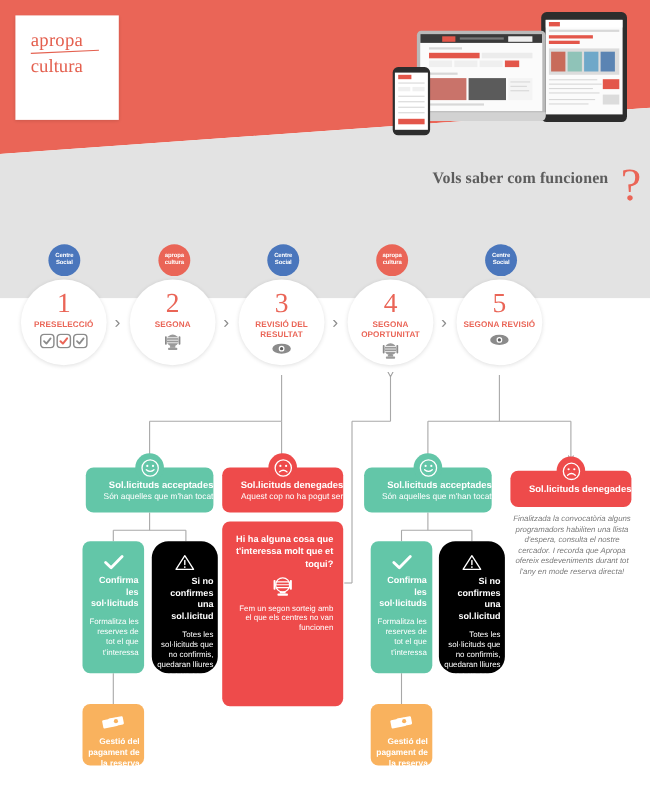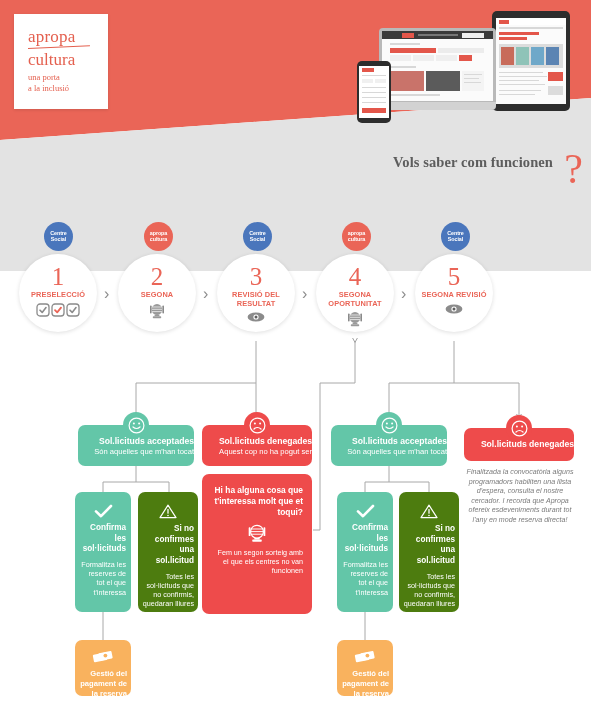--- a/index.html
+++ b/index.html
@@ -112,21 +112,21 @@
 
   
   #lines { position: absolute; left: 0; top: 0; width: 591px; height: 714px; pointer-events: none; }
 
   
   .card {
     position: absolute; border-radius: 7px; color: #fff; text-align: right;
   }
   .card-green { background: #63c6a8; }
   .card-red   { background: #ee4b4b; }
-  .card-grey  { background: #4d7c0f; }
+  .card-grey  { background: #000000; border-radius: 15px; }
   .card-orange{ background: #f9b25e; }
 
   .bubble {
     position: absolute; width: 26px; height: 26px; border-radius: 50%;
     left: 50%; margin-left: -13px; top: -13px;
     display: flex; align-items: center; justify-content: center;
   }
   .bubble-green { background: #63c6a8; }
   .bubble-red   { background: #ee4b4b; }
 
@@ -155,24 +155,20 @@
 <body>
 
 <div id="header">
   <div id="header-red"></div>
   <div id="header-grey-wedge"></div>
 
   <div id="logo-box">
     <div id="logo-line1">apropa</div>
     <div id="logo-rule"></div>
     <div id="logo-line2">cultura</div>
-    <div id="logo-sub">
-      <div>una porta</div>
-      <div>a la inclusió</div>
-    </div>
   </div>
 
   <div id="devices">
 
     <div class="dev" style="left:148px;top:3px;width:78px;height:100px;border-radius:5px;background:#2d2d2d;">
       <div class="dev-screen" style="left:4px;top:7px;width:70px;height:86px;background:#fbfbfb;">
         <div class="sbar" style="left:0;top:0;width:70px;height:7px;background:#fff;"></div>
         <div class="sbar" style="left:3px;top:1.5px;width:10px;height:4px;"></div>
         <div class="sline" style="left:3px;top:9px;width:64px;height:1.5px;"></div>
         <div class="sblk" style="left:3px;top:14px;width:40px;height:3px;background:#e3564a;"></div>
@@ -398,21 +394,21 @@
       <circle cx="8.5" cy="8.5" r="7.4" fill="none" stroke="#fff" stroke-width="1.2"></circle>
       <circle cx="5.9" cy="6.6" r="1" fill="#fff"></circle>
       <circle cx="11.1" cy="6.6" r="1" fill="#fff"></circle>
       <path d="M5 12 Q8.5 9 12 12" fill="none" stroke="#fff" stroke-width="1.2" stroke-linecap="round"></path>
     </svg>
   </div>
   <div class="card-title">Sol.licituds denegades</div>
   <div class="card-sub">Aquest cop no ha pogut ser</div>
 </div>
 
-<div class="card card-red" style="left:202px;top:474px;width:110px;height:140px;padding:11px 9px 0 9px;">
+<div class="card card-red" style="left:202px;top:474px;width:110px;height:168px;padding:11px 9px 0 9px;">
   <div class="card-q">Hi ha alguna cosa que t'interessa molt que et toqui?</div>
   <div class="ico-wrap" style="margin:6px 0 4px;">
     <svg width="22" height="19" viewBox="0 0 18 16">
       <ellipse cx="9" cy="6.5" rx="5.4" ry="5.4" fill="none" stroke="#fff" stroke-width="1"></ellipse>
       <path d="M4 4.2 H14 M3.7 6.4 H14.3 M4 8.6 H14" stroke="#fff" stroke-width=".8"></path>
       <rect x="2" y="2.8" width="1.5" height="7.4" rx=".6" fill="#fff"></rect>
       <rect x="14.5" y="2.8" width="1.5" height="7.4" rx=".6" fill="#fff"></rect>
       <rect x="6.8" y="11.7" width="4.4" height="1.4" fill="#fff"></rect>
       <rect x="5" y="13.1" width="8" height="1.8" rx=".6" fill="#fff"></rect>
     </svg>

